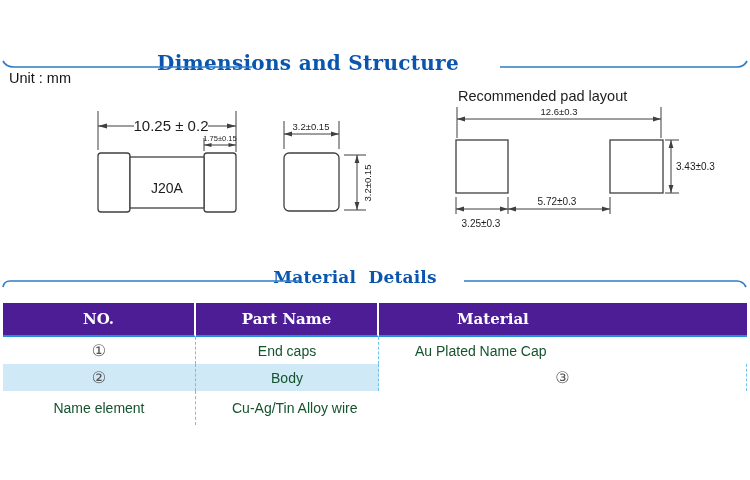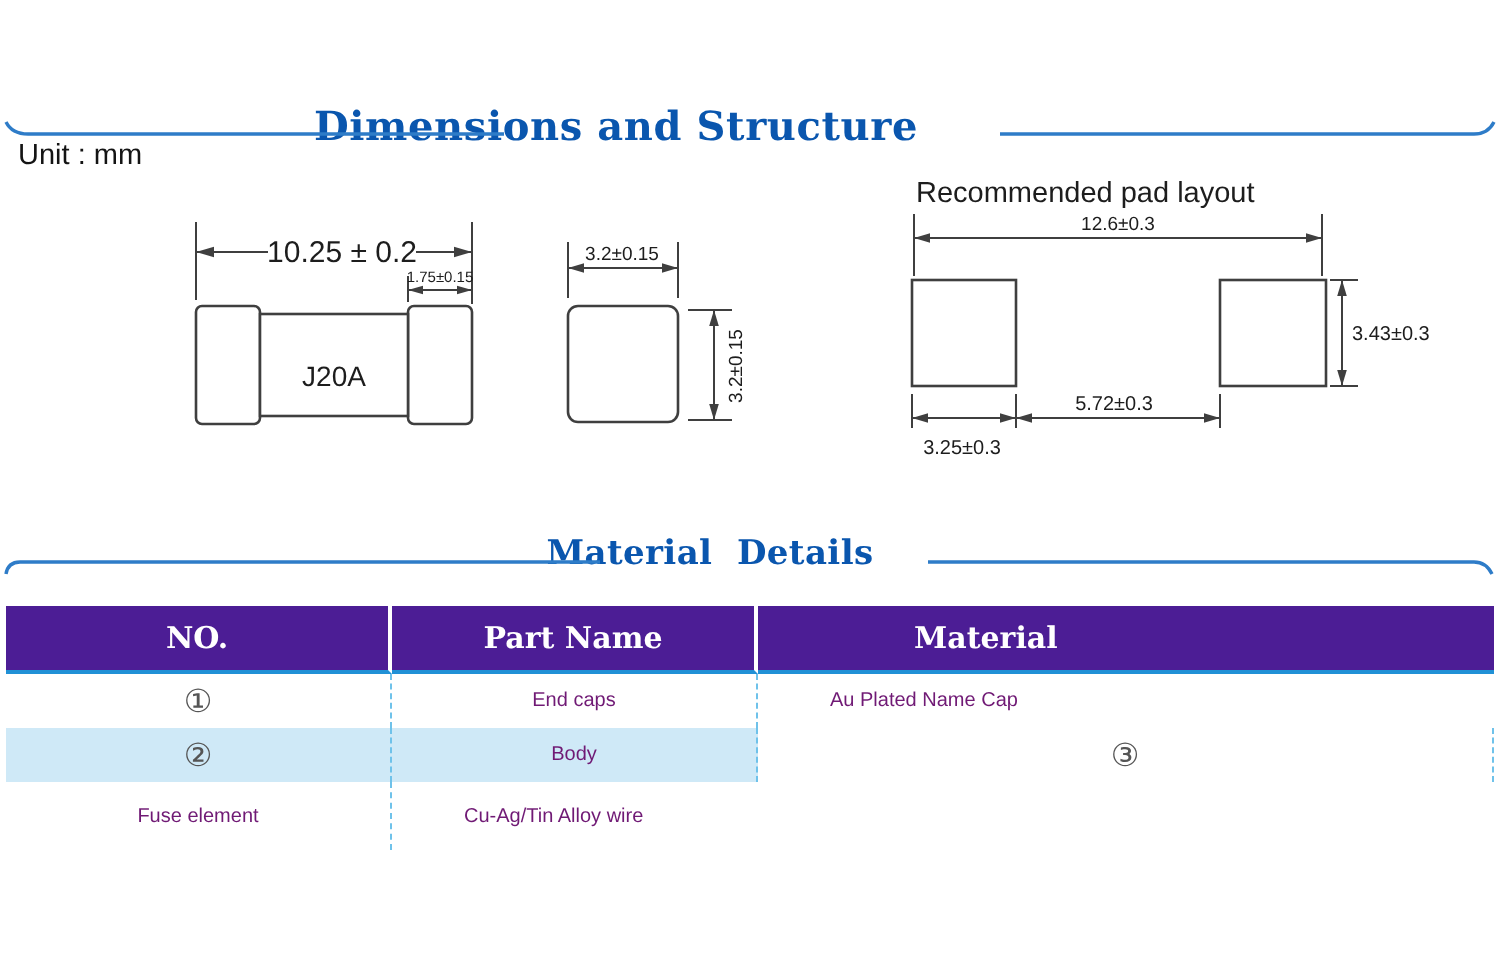--- a/index.html
+++ b/index.html
@@ -34,21 +34,21 @@
   }
   .th{
     background:#4c1d95;color:#ffffff;display:flex;align-items:center;
     justify-content:center;font-family:"DejaVu Serif",serif;font-weight:bold;
     font-size:15px;border-bottom:2px solid #2191d6;box-sizing:border-box;
   }
   .th.sep{border-right:2px solid #ffffff;}
   .th.left{justify-content:flex-start;padding-left:78px;}
   .td{
     display:flex;align-items:center;justify-content:center;
-    font-size:10px;color:#701a75;box-sizing:border-box;background:#ffffff;
+    font-size:14px;color:#14532d;box-sizing:border-box;background:#ffffff;
   }
   .td.sep{border-right:1px dashed #6fc2ea;}
   .td.mat{justify-content:flex-start;padding-left:36px;}
   .td.alt{background:#cfe9f7;}
   .circled{font-size:16px;color:#555555;}
 </style>
 </head>
 <body>
 
 <div class="abs h1-title">Dimensions and Structure</div>
@@ -145,15 +145,15 @@
   <div class="th left">Material</div>
 
   <div class="td sep circled">①</div>
   <div class="td sep">End caps</div>
   <div class="td mat">Au Plated Name Cap</div>
 
   <div class="td sep alt circled">②</div>
   <div class="td sep alt">Body</div>
 
   <div class="td sep circled">③</div>
-  <div class="td sep">Fuse element</div>
+  <div class="td sep">Name element</div>
   <div class="td mat">Cu-Ag/Tin Alloy wire</div>
 </div>
 
 </body></html>

